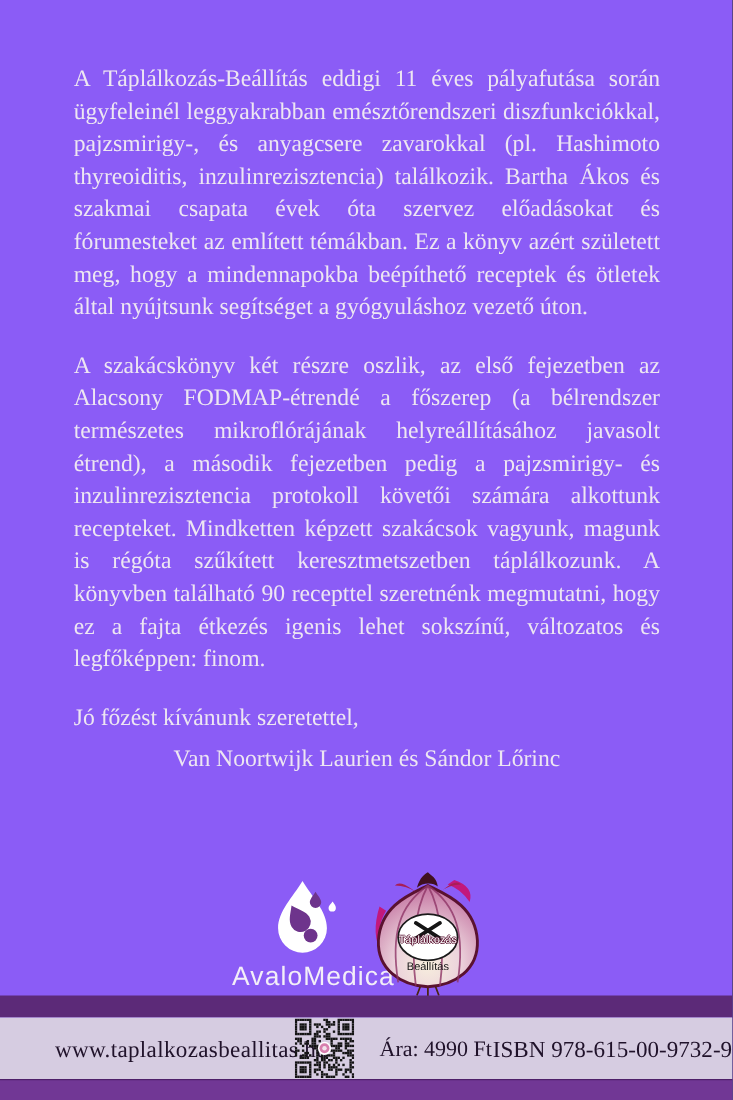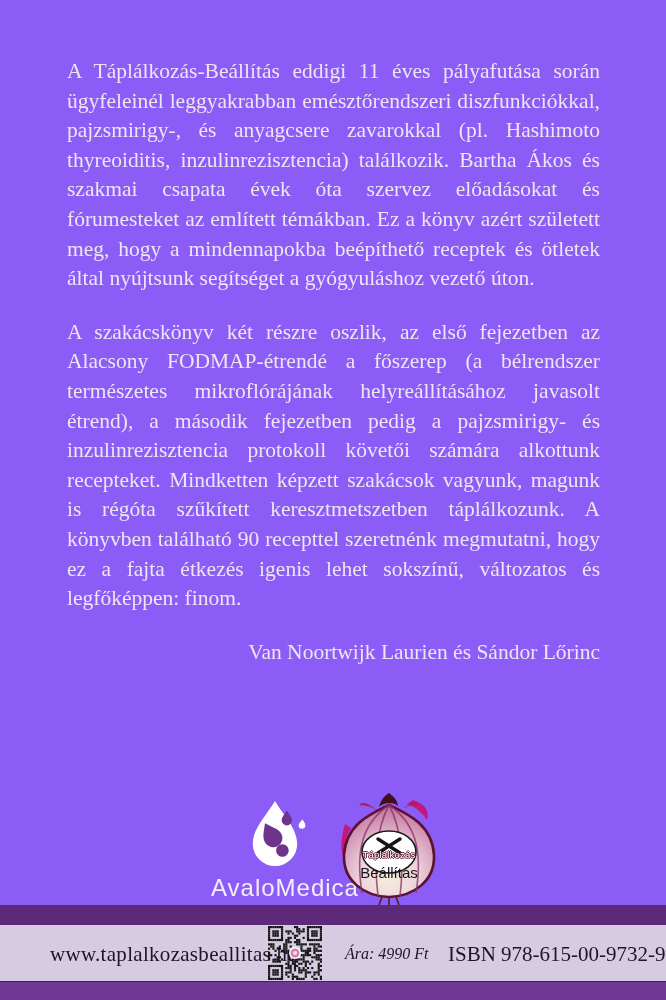--- a/index.html
+++ b/index.html
@@ -18,21 +18,21 @@
     color:#EDE6F2;
     font-size:21.5px;
     line-height:29.6px;
   }
   .text-block p{
     margin:0 0 24px 0;
     text-align:justify;
     hyphens:none;
   }
   .text-block p.closing{ text-align:left; margin:18px 0 8px 0; }
-  .text-block p.signature{ text-align:right; margin:0; }
+  .text-block p.signature{ text-align:center; margin:0; }
 
   
   .avalo{
     position:absolute; left:211px; top:797px; width:128px;
     text-align:center;
   }
   .avalo svg{ display:block; margin:0 auto; }
   .avalo-wordmark{
     display:block; margin-top:1px;
     font-family:"Liberation Sans", sans-serif;
@@ -45,55 +45,55 @@
   .onion-wrap svg{ position:absolute; left:0; top:0; }
   .badge-text{
     position:absolute; left:0; width:112px; text-align:center;
     font-family:"Liberation Sans", sans-serif; font-weight:normal;
     pointer-events:none;
   }
   .badge-line1{
     top:57px; font-size:9.5px; color:#fff; letter-spacing:.2px;
     text-shadow:-1px 0 0 #5a1230, 1px 0 0 #5a1230, 0 -1px 0 #5a1230, 0 1px 0 #5a1230;
   }
-  .badge-line2{ top:72px; font-size:15px; color:#141414; }
+  .badge-line2{ top:82px; font-size:10px; color:#141414; }
 
   
   .dark-band{ position:absolute; left:0; top:905px; width:666px; height:20px; background:#5C2A78; }
   .footer-bar{
     position:absolute; left:0; top:925px; width:666px; height:56px;
     background:#D6CCE1; color:#20122A;
   }
   .website{
     position:absolute; left:50px; top:0; height:56px; line-height:58px;
     font-size:21px; letter-spacing:.3px;
   }
   .qr{ position:absolute; left:268px; top:1px; width:54px; height:54px; }
   .price{
     position:absolute; left:345px; top:0; height:56px; line-height:58px;
-    font-size:16px;
-    font-style:italic;
+    font-size:20px;
   }
   .isbn{
     position:absolute; left:448px; top:0; height:56px; line-height:58px;
     font-size:21px;
   }
   .bottom-strip{
     position:absolute; left:0; top:981px; width:666px; height:19px;
     background:#713795; border-top:1px solid #4B1D63;
   }
 </style>
 </head>
 <body>
 
 <div class="cover">
 
   <div class="text-block">
     <p>A Táplálkozás-Beállítás eddigi 11 éves pályafutása során ügyfeleinél leggyakrabban emésztőrendszeri diszfunkciókkal, pajzsmirigy-, és anyagcsere zavarokkal (pl. Hashimoto thyreoiditis, inzulinrezisztencia) találkozik. Bartha Ákos és szakmai csapata évek óta szervez előadásokat és fórumesteket az említett témákban. Ez a könyv azért született meg, hogy a mindennapokba beépíthető receptek és ötletek által nyújtsunk segítséget a gyógyuláshoz vezető úton.</p>
     <p>A szakácskönyv két részre oszlik, az első fejezetben az Alacsony FODMAP-étrendé a főszerep (a bélrendszer természetes mikroflórájának helyreállításához javasolt étrend), a második fejezetben pedig a pajzsmirigy- és inzulinrezisztencia protokoll követői számára alkottunk recepteket. Mindketten képzett szakácsok vagyunk, magunk is régóta szűkített keresztmetszetben táplálkozunk. A könyvben található 90 recepttel szeretnénk megmutatni, hogy ez a fajta étkezés igenis lehet sokszínű, változatos és legfőképpen: finom.</p>
+    <p class="closing">Jó főzést kívánunk szeretettel,</p>
     <p class="signature">Van Noortwijk Laurien és Sándor Lőrinc</p>
   </div>
 
   <div class="avalo">
     <span>
       <svg width="74" height="76" viewBox="0 0 100 102">
         <path d="M50,5 C62,25 80,42 80,63 A30,30 0 1 1 20,63 C20,42 38,25 50,5 Z" fill="#FFFFFF"></path>
         <path d="M44,33 C49,42 56,48 56,56 A12.5,12.5 0 1 1 31,56 C31,47 38,41 44,33 Z" fill="#6E348C" transform="rotate(-30 44 48)"></path>
         <circle cx="60" cy="72" r="8.5" fill="#6E348C"></circle>
         <path d="M66,18 C69,23 73,27 73,31 A7,7 0 1 1 59,31 C59,27 63,23 66,18 Z" fill="#6E348C"></path>

